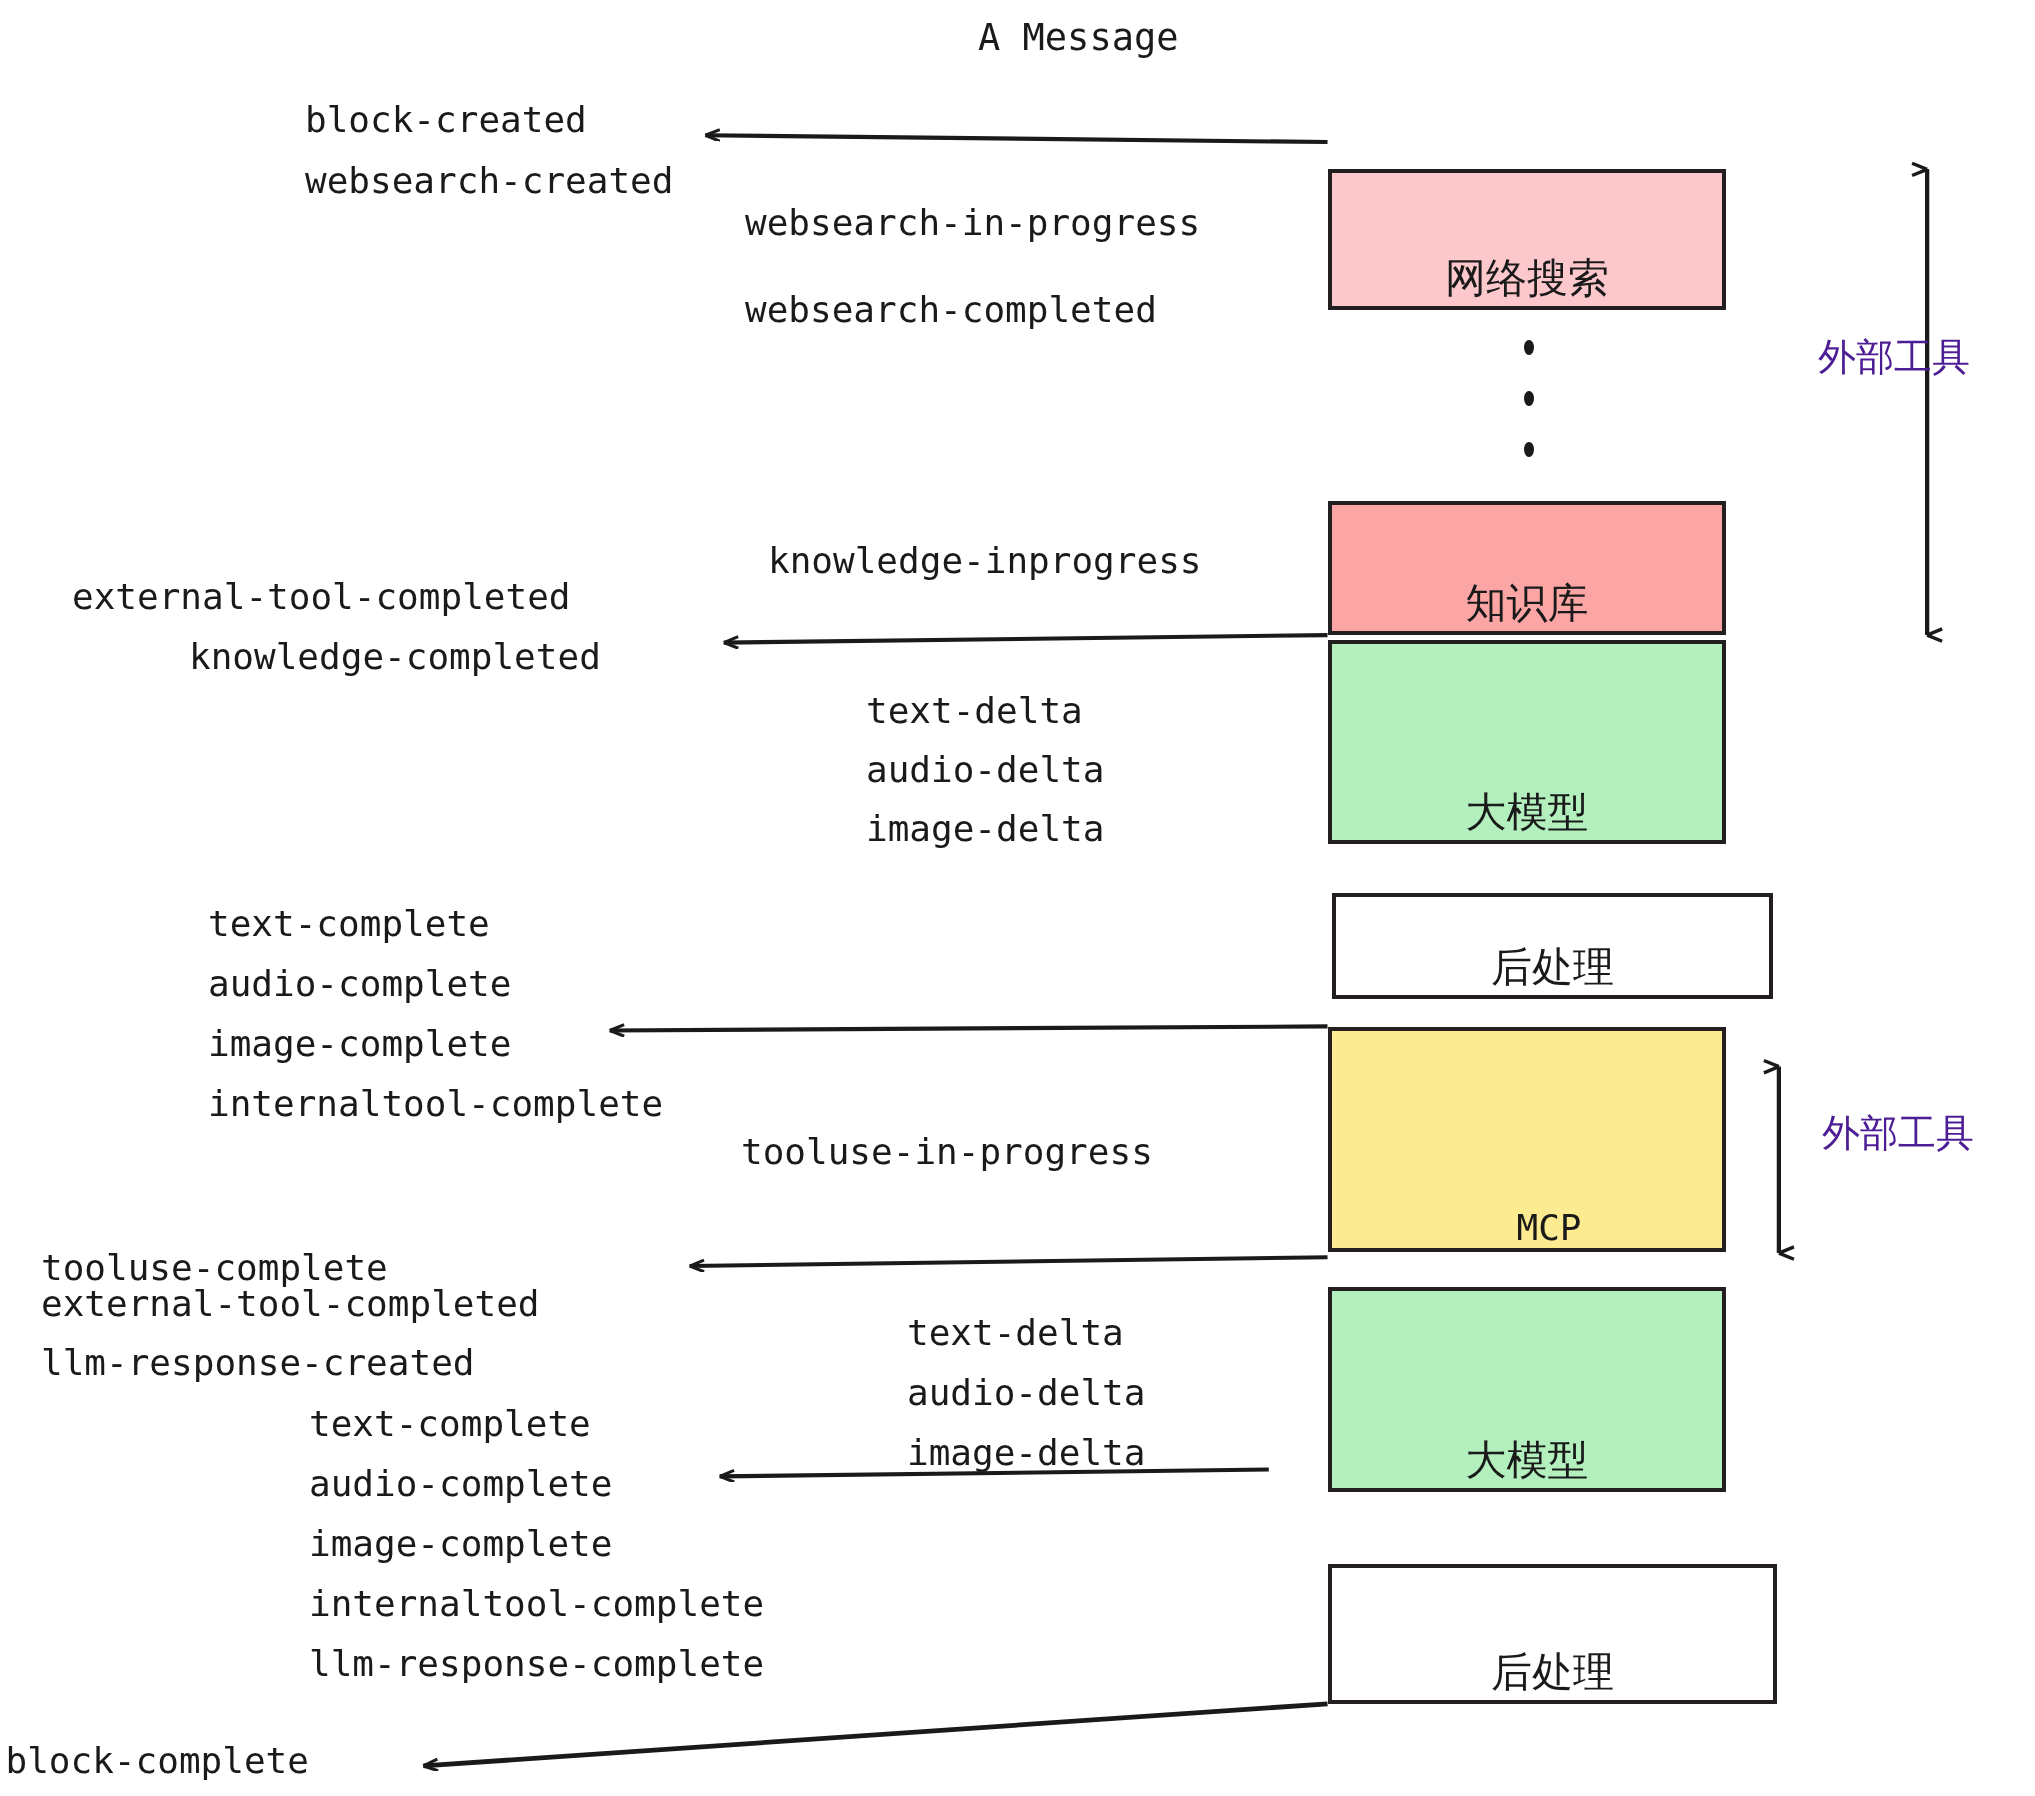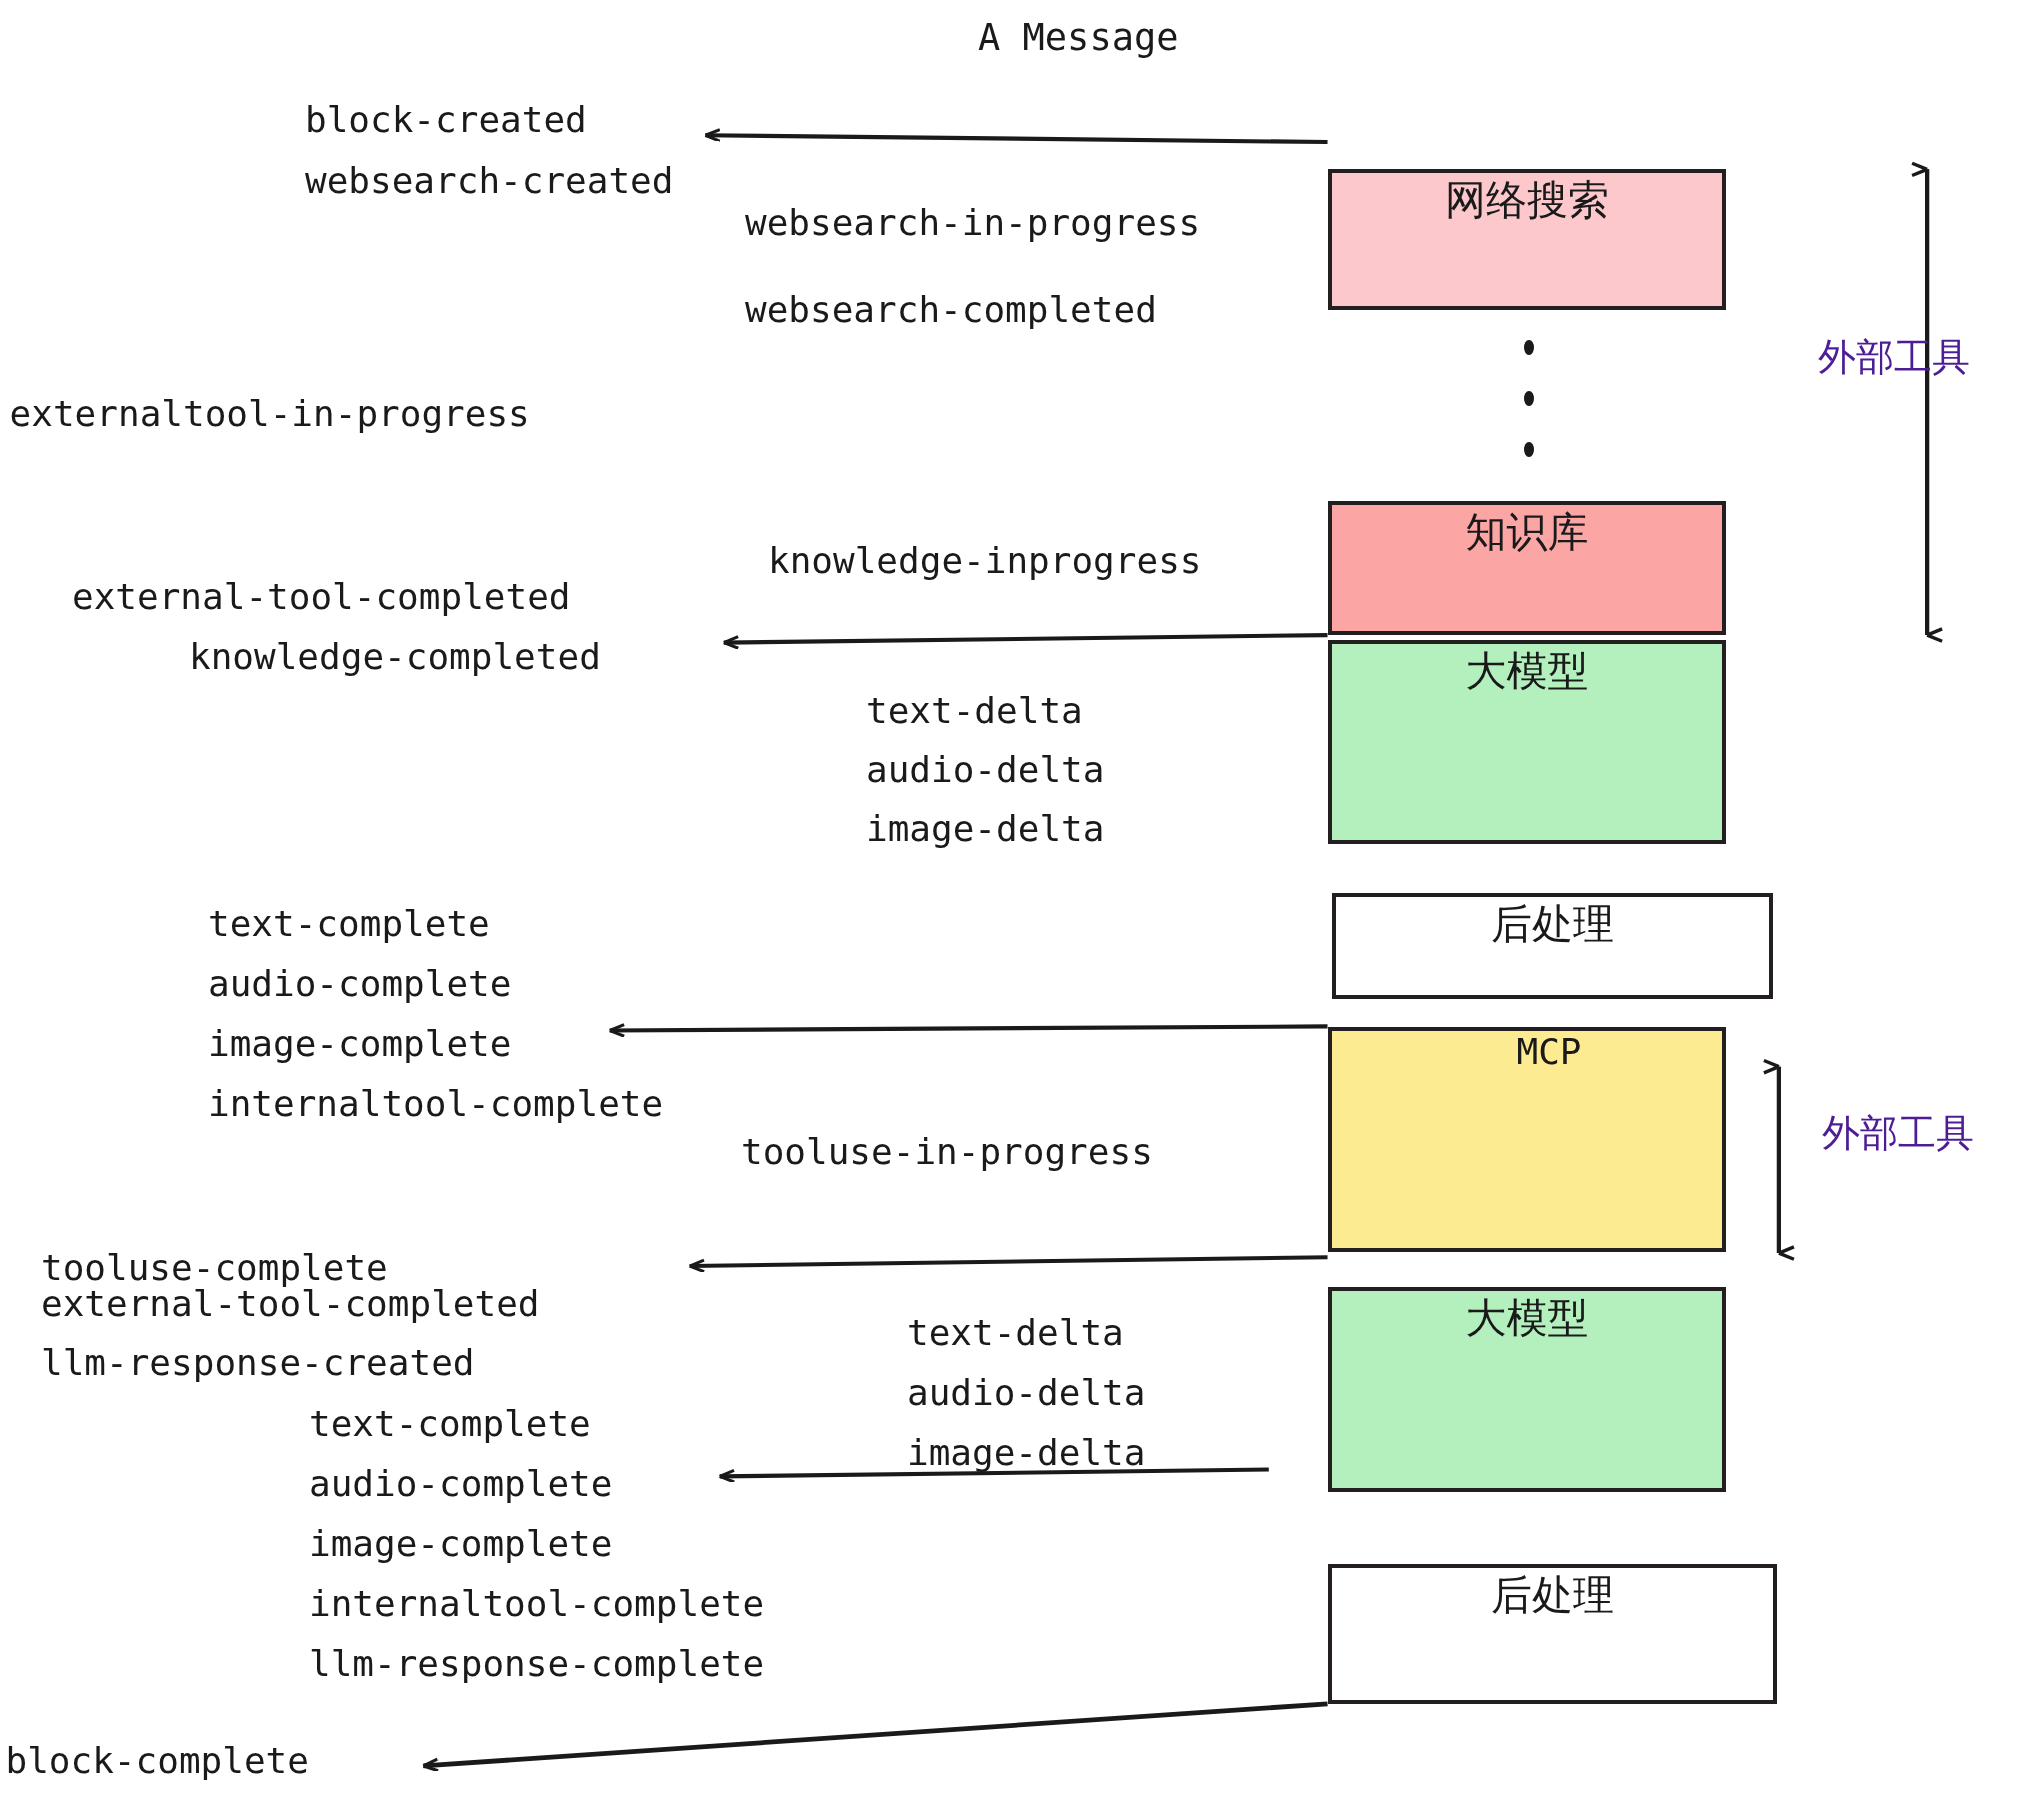--- a/index.html
+++ b/index.html
@@ -26,21 +26,21 @@
     color:#1a1a1a;
     font-family:"DejaVu Sans Mono","Liberation Mono",monospace;
     font-size:37px;
     line-height:1;
   }
   .box{
     position:absolute;
     box-sizing:border-box;
     border:4.1px solid #231f20;
     display:flex;
-    align-items:flex-start;
+    align-items:flex-end;
     justify-content:center;
     color:#1a1a1a;
     font-family:"DejaVu Sans","Liberation Sans",sans-serif;
     font-size:41px;
     font-weight:400;
   }
   .box.mono{
     font-family:"DejaVu Sans Mono","Liberation Mono",monospace;
     font-size:36px;
     padding-left:44px;
@@ -164,21 +164,20 @@
   <div class="regionlabel" style="left:1822px;top:1117px;">外部工具</div>
 
   <div class="evt" style="left:305px;top:102px;">block-created</div>
 
   <div class="evt" style="left:305px;top:163px;">websearch-created</div>
 
   <div class="evt" style="left:745px;top:205px;">websearch-in-progress</div>
 
   <div class="evt" style="left:745px;top:292px;">websearch-completed</div>
 
-  <div class="evt" style="left:9.6px;top:396px;">externaltool-in-progress</div>
 
   <div class="evt" style="left:768px;top:543px;">knowledge-inprogress</div>
 
   <div class="evt" style="left:72px;top:579px;">external-tool-completed</div>
 
   <div class="evt" style="left:189px;top:639px;">knowledge-completed</div>
 
   <div class="evt" style="left:866px;top:693px;">text-delta</div>
 
   <div class="evt" style="left:866px;top:752px;">audio-delta</div>

